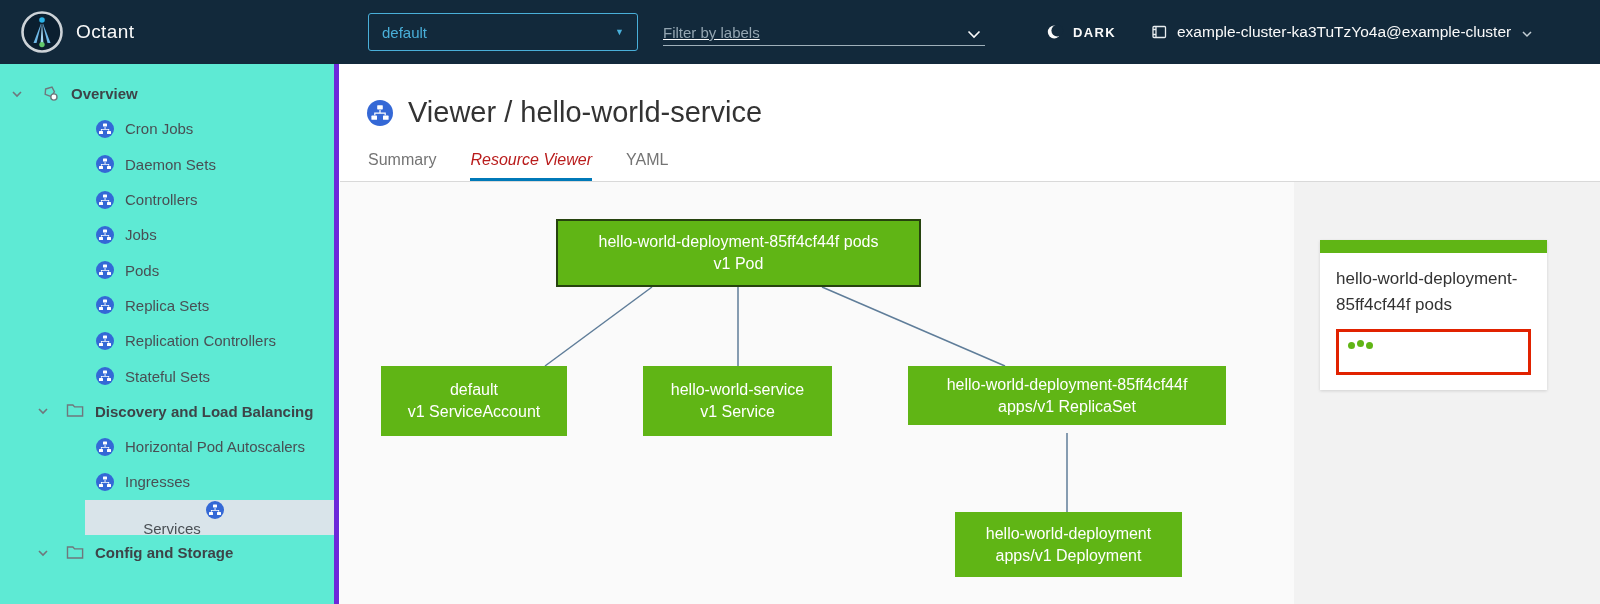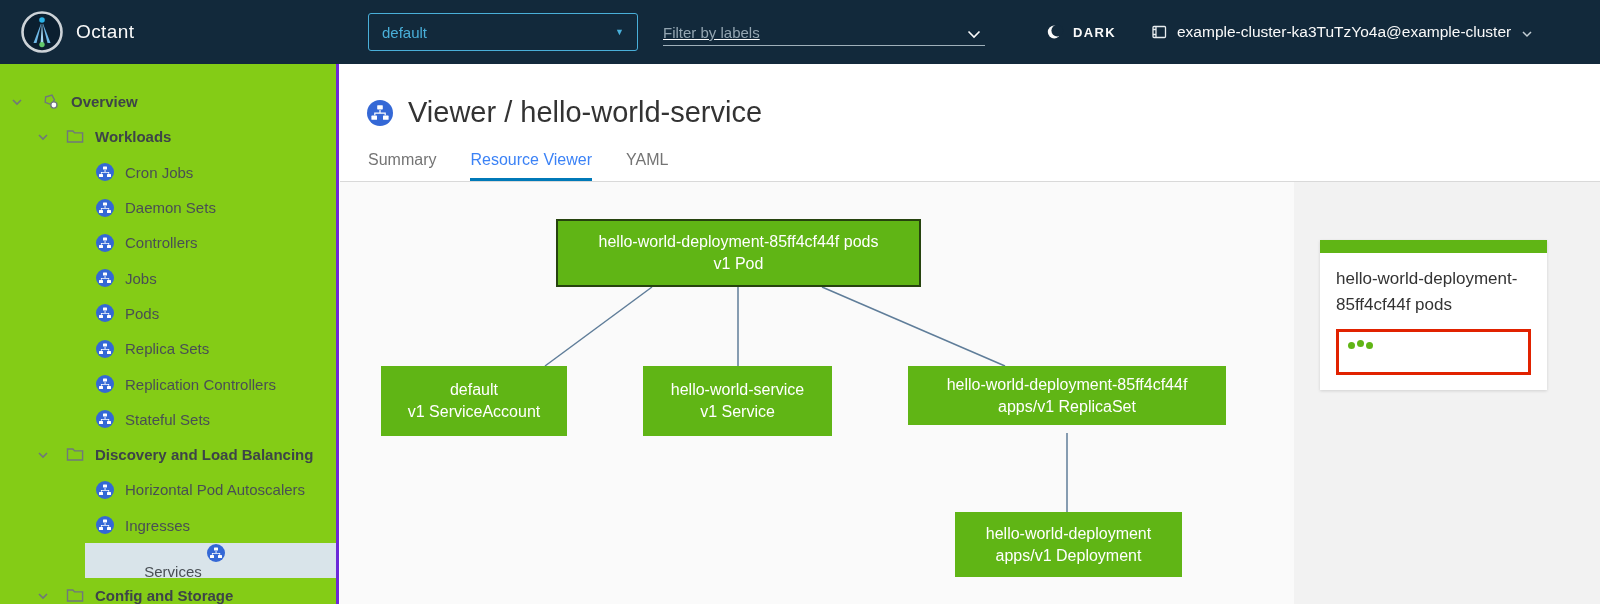--- a/index.html
+++ b/index.html
@@ -16,38 +16,38 @@
     box-sizing:border-box;display:flex;align-items:center;padding:0 13px;color:#49afd9;font-size:15px;cursor:pointer;}
   .ns-caret{margin-left:auto;font-size:9px;color:#49afd9;}
   .filter{position:absolute;left:663px;top:16px;width:322px;height:30px;border-bottom:1px solid #9fb0ba;display:flex;align-items:flex-end;padding-bottom:4px;box-sizing:border-box;}
   .filter input{flex:1;background:transparent;border:0;outline:none;font-size:15px;color:#fafafa;font-family:inherit;padding:0;text-decoration:underline;}
   .filter input::placeholder{color:#93a5b1;}
   .theme-toggle{position:absolute;left:1046px;top:0;height:64px;display:flex;align-items:center;gap:9px;cursor:pointer;}
   .theme-label{font-size:13px;font-weight:700;letter-spacing:1.4px;color:#fafafa;}
   .cluster{position:absolute;left:1150px;top:0;height:64px;display:flex;align-items:center;gap:9px;color:#fafafa;font-size:15.5px;cursor:pointer;}
   .cluster .cchev{margin-left:2px;margin-top:4px;}
   
-  .sidebar{position:absolute;top:64px;left:0;width:339px;bottom:0;background:#84cc16;border-right:3px solid #6d28d9;box-sizing:border-box;padding-top:20px;overflow:hidden;}
+  .sidebar{position:absolute;top:64px;left:0;width:339px;bottom:0;background:#5eead4;border-right:5px solid #6d28d9;box-sizing:border-box;padding-top:12px;overflow:hidden;}
   .side-row{height:35.3px;display:flex;align-items:center;font-size:15px;color:#494f54;cursor:pointer;white-space:nowrap;}
   .side-row.bold{font-weight:700;color:#3d4448;}
   .side-row.selected{background:linear-gradient(to right,transparent 85px,#d9e4ea 85px);flex-direction:column;}
   .chev{width:12px;height:12px;display:inline-flex;flex:none;}
   .ricon{width:20px;height:20px;display:inline-flex;flex:none;}
   .lvl0 .chev{margin-left:11px;}  .lvl0 .ricon{margin-left:18px;}
   .lvl1 .chev{margin-left:37px;}  .lvl1 .ricon{margin-left:16px;}
   .lvl2 .ricon{margin-left:95px;}
   .side-label{margin-left:10px;}
   
   .content{position:absolute;left:340px;top:64px;right:0;bottom:0;background:#ffffff;}
   .page-header{position:absolute;left:26px;top:32px;display:flex;align-items:center;gap:14px;}
   .title-icon{width:28px;height:28px;flex:none;}
   .page-title{font-size:29px;color:#333;}
   .tabs{position:absolute;left:28px;top:87px;display:flex;gap:34px;}
   .tab{font-size:16px;color:#747474;padding-bottom:9px;cursor:pointer;border-bottom:4px solid transparent;}
-  .tab.active{color:#3b82f6;border-bottom-color:#0079b8;}
+  .tab.active{color:#b91c1c;border-bottom-color:#0079b8;font-style:italic;}
   .tabs-divider{position:absolute;top:117px;left:0;right:0;height:1px;background:#d9d9d9;}
   
   .graph{position:absolute;top:118px;left:0;width:954px;bottom:0;background:#fafafa;}
   .edges{position:absolute;top:0;left:0;width:100%;height:100%;}
   .node{position:absolute;background:#60b515;color:#fff;display:flex;flex-direction:column;justify-content:center;
     text-align:center;font-size:16px;line-height:1.35;box-sizing:border-box;cursor:pointer;}
   .node.selected{border:2px solid #26430e;}
   
   .panel{position:absolute;top:118px;left:954px;right:0;bottom:0;background:#f2f2f2;}
   .card{position:absolute;left:26px;top:58px;width:227px;background:#ffffff;box-shadow:0 1px 3px rgba(0,0,0,.14);}
@@ -122,33 +122,20 @@
         </svg>
       </span>
       <span class="ricon">
         <svg viewBox="0 0 20 20" width="20" height="20" fill="none" stroke="#6f777c" stroke-width="1.4">
           <path d="M4.6 5 L11 3.1 L13.4 7.8 L10.4 12.7 L4.2 10.3 Z"></path>
           <circle cx="12.9" cy="13" r="3.1" fill="#ffffff"></circle>
         </svg>
       </span>
       <span class="side-label">Overview</span>
     </div>
-    <div class="side-row lvl1 bold">
-      <span class="chev">
-        <svg viewBox="0 0 12 12" width="12" height="12" fill="none" stroke="#6f777c" stroke-width="1.6">
-          <path d="M2 4 L6 8 L10 4"></path>
-        </svg>
-      </span>
-      <span class="ricon">
-        <svg viewBox="0 0 20 18" width="20" height="18" fill="none" stroke="#6f777c" stroke-width="1.4">
-          <path d="M2.5 15 V4 h5.4 l1.7 1.9 h8 V15 Z"></path>
-        </svg>
-      </span>
-      <span class="side-label">Workloads</span>
-    </div>
     <div class="side-row lvl2">
       <span class="ricon">
         <svg viewBox="0 0 20 20" width="20" height="20">
           <circle cx="10" cy="10" r="9" fill="#3468d6"></circle>
           <g fill="#fff">
             <rect x="8" y="4.6" width="4" height="3" rx=".5"></rect>
             <rect x="4" y="12" width="4" height="3" rx=".5"></rect>
             <rect x="12" y="12" width="4" height="3" rx=".5"></rect>
             <path d="M9.6 8h.9v1.9h3.7v1.9h-.9v-1h-6.5v1h-.9V9.9h3.7z"></path>
           </g>

